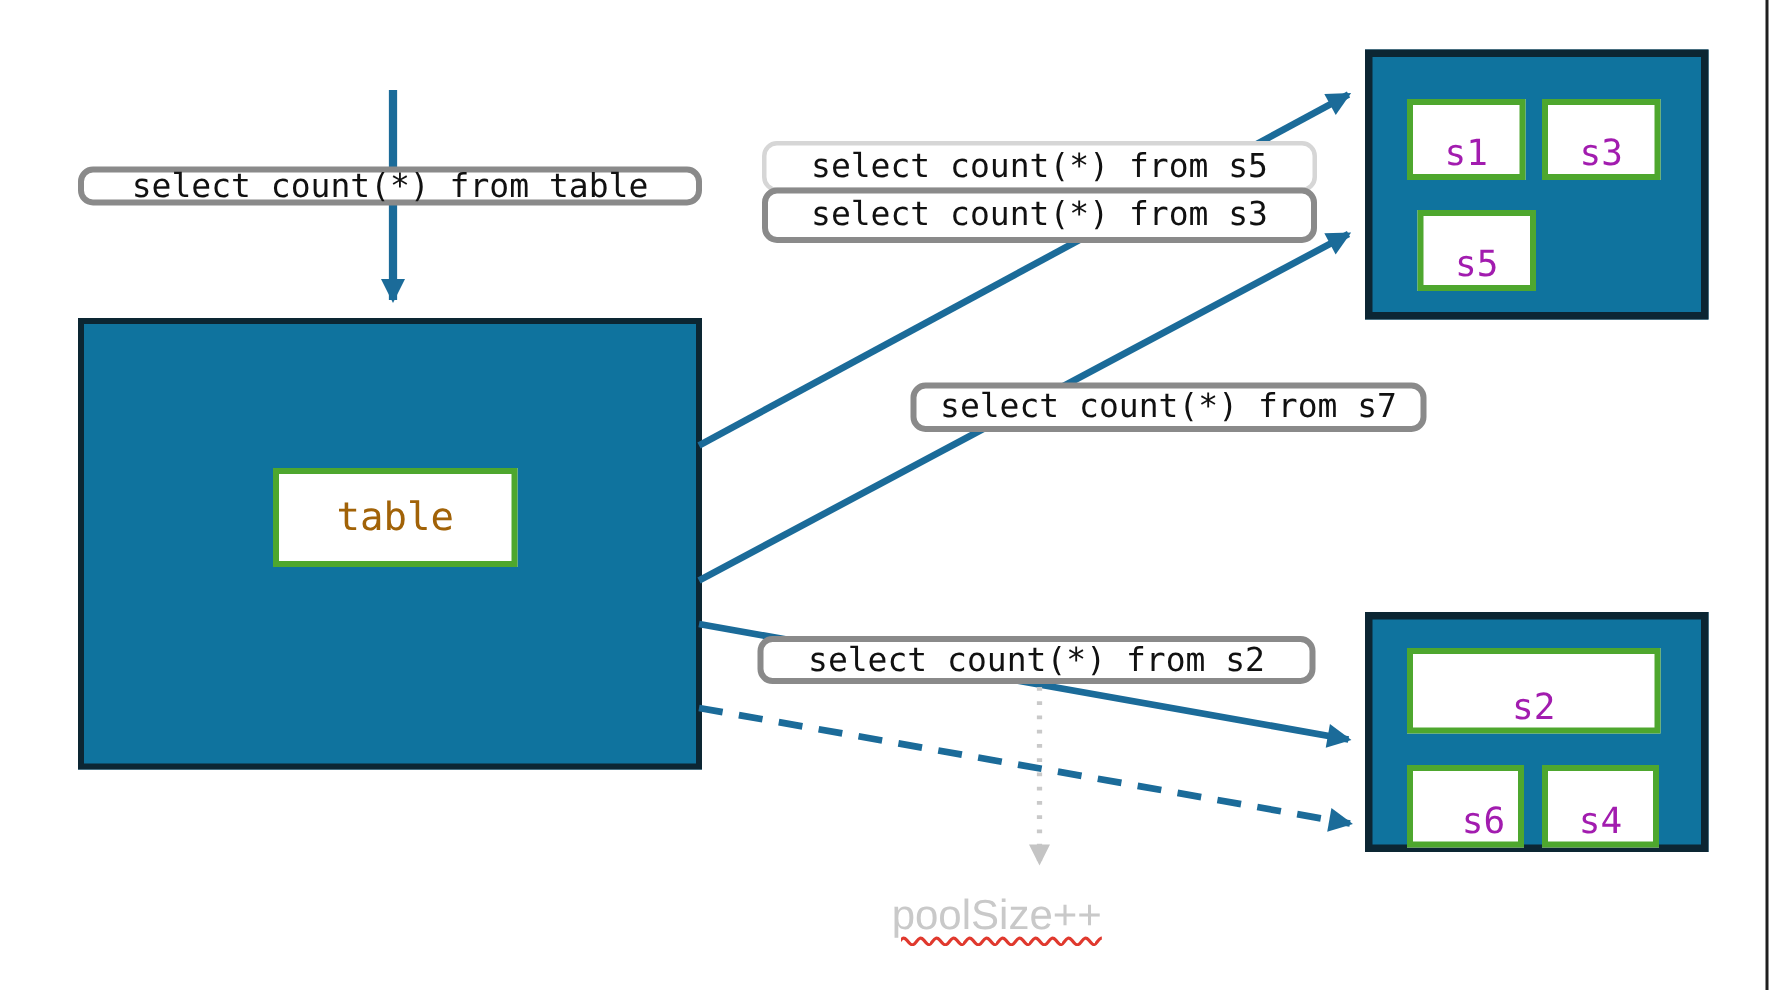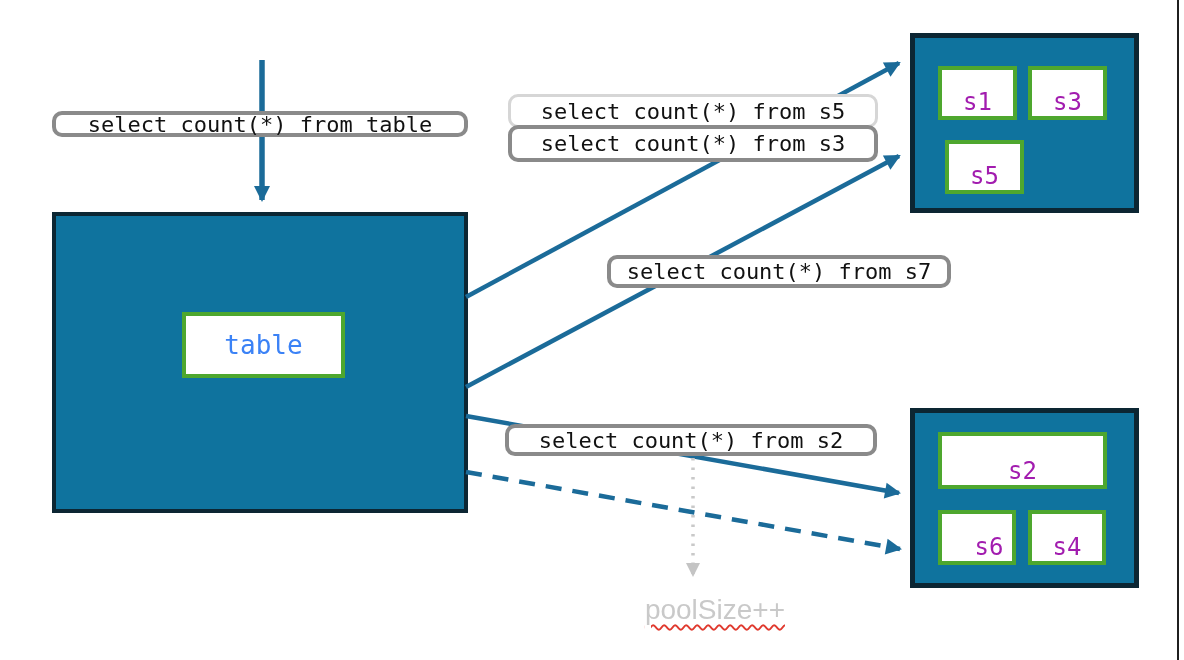--- a/index.html
+++ b/index.html
@@ -17,31 +17,31 @@
   }
   .cell{
     position:absolute;background:#ffffff;border:4px solid #4ea72e;
     box-sizing:border-box;display:flex;align-items:flex-end;justify-content:center;
     font-size:24px;color:#a21caf;
   }
   .table-label{
     position:absolute;left:126px;top:96px;width:163px;height:66px;
     background:#ffffff;border:4px solid #4ea72e;box-sizing:border-box;
     display:flex;align-items:center;justify-content:center;
-    font-size:26px;color:#3b82f6;
+    font-size:26px;color:#a16207;
   }
   .qlabel{
     position:absolute;background:#ffffff;border:4px solid #8a8a8a;border-radius:10px;
     box-sizing:border-box;display:flex;align-items:center;justify-content:center;
     font-size:22px;color:#111111;white-space:nowrap;z-index:3;
   }
   .qlabel.light{border-color:#d6d6d6;border-width:3px;z-index:2;}
   svg.arrows{position:absolute;left:0;top:0;z-index:2;}
   .poolsize{
-    position:absolute;left:600px;top:594px;width:185px;text-align:right;
+    position:absolute;left:572px;top:594px;width:185px;text-align:center;
     font-family:"Liberation Sans", sans-serif;font-size:28px;color:#c9c9c9;z-index:3;
   }
   .poolsize span{
     text-decoration:underline;text-decoration-style:wavy;
     text-decoration-color:#e0392e;text-decoration-thickness:1.5px;
     text-underline-offset:5px;
   }
   .edge-line{
     position:absolute;left:1177px;top:0;width:2px;height:660px;background:#1f1f1f;
   }
@@ -62,21 +62,21 @@
       <span>s1</span>
     </div>
     <div class="cell" style="left:113px;top:28px;width:79px;height:54px;">
       <span>s3</span>
     </div>
     <div class="cell" style="left:30px;top:102px;width:79px;height:54px;">
       <span>s5</span>
     </div>
   </div>
 
-  <div class="pool" style="left:910px;top:408px;width:229px;height:180px;">
+  <div class="pool" style="left:910px;top:408px;width:229px;height:160px;">
     <div class="cell" style="left:23px;top:19px;width:169px;height:57px;">
       <span>s2</span>
     </div>
     <div class="cell" style="left:23px;top:97px;width:78px;height:55px;padding-left:24px;">
       <span>s6</span>
     </div>
     <div class="cell" style="left:113px;top:97px;width:78px;height:55px;">
       <span>s4</span>
     </div>
   </div>

